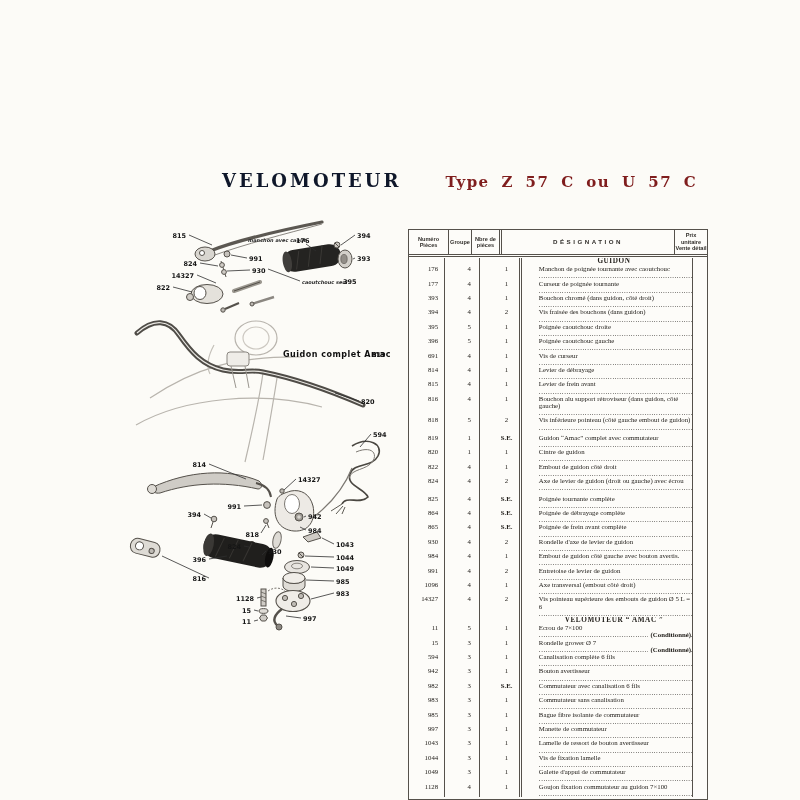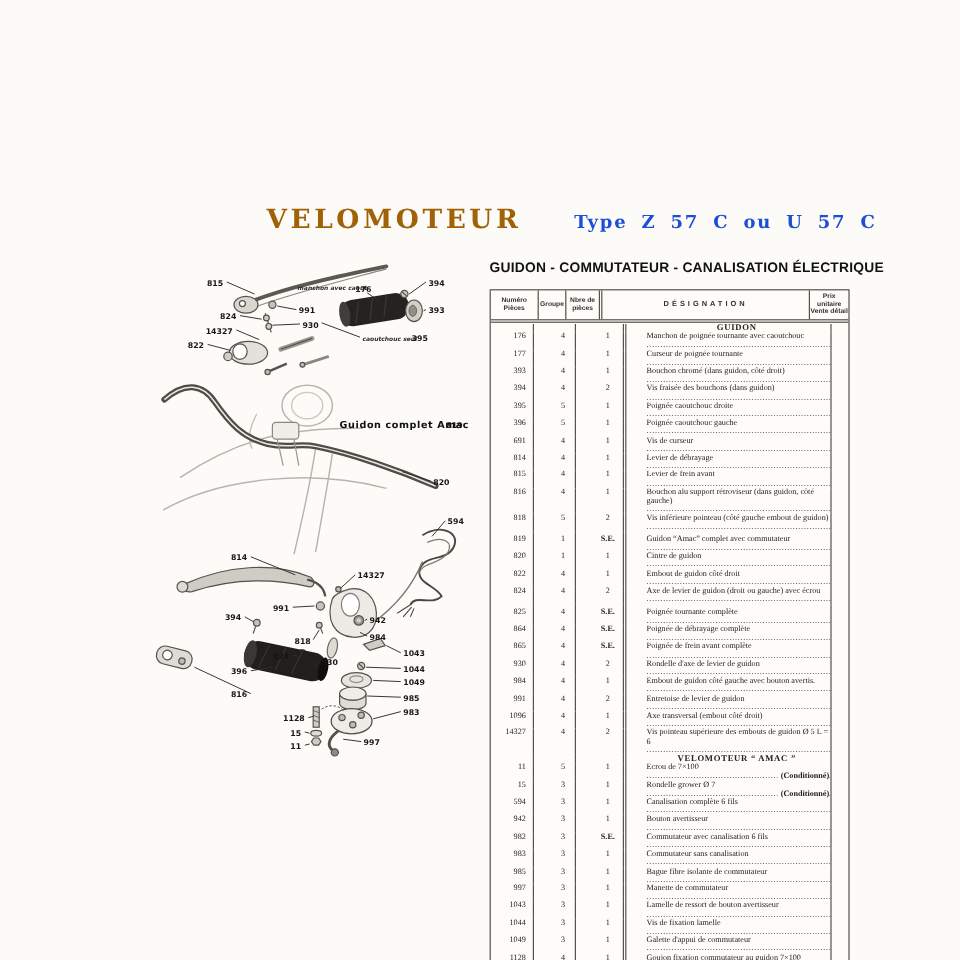--- a/index.html
+++ b/index.html
@@ -1,22 +1,22 @@
 <!DOCTYPE html>
 <html><head>
 <meta charset="utf-8">
 <style>
   html,body{margin:0;padding:0;}
   .page{position:relative;width:800px;height:800px;background:#fcfbf7;overflow:hidden;
         font-family:"Liberation Serif",serif;color:#1d1d1d;}
   
   .titlebar{position:absolute;left:222px;top:170px;display:flex;align-items:baseline;white-space:nowrap;}
-  .title{font-family:"DejaVu Serif",serif;font-weight:bold;font-size:22px;letter-spacing:3px;color:#a16207;}
+  .title{font-family:"DejaVu Serif",serif;font-weight:bold;font-size:18px;letter-spacing:3px;color:#0f172a;}
   .subtitle{font-family:"DejaVu Serif",serif;font-weight:bold;font-size:15px;letter-spacing:1.5px;
-            word-spacing:5px;margin-left:44px;color:#1d4ed8;}
+            word-spacing:5px;margin-left:44px;color:#7f1d1d;}
   
   .diagram{position:absolute;left:120px;top:205px;width:300px;height:460px;}
   .lab{font:bold 6.5px "DejaVu Sans",sans-serif;fill:#161616;}
   .ann{font:italic bold 5px "DejaVu Sans",sans-serif;fill:#2c2c2c;}
   .cap{font:bold 8px "DejaVu Sans",sans-serif;fill:#101010;letter-spacing:0.5px;}
   .cap2{font:bold 6.5px "DejaVu Sans",sans-serif;fill:#101010;}
   .ldr{stroke:#2e2e2e;stroke-width:0.8;}
   
   .panel{position:absolute;left:408px;top:218px;width:300px;}
   .panel-header{font-family:"Liberation Sans",sans-serif;font-weight:bold;font-size:11.5px;
@@ -229,21 +229,20 @@
         <line x1="254" y1="610" x2="258" y2="611" class="ldr"></line>
         <text x="251" y="613" text-anchor="end" class="lab">15</text>
         <line x1="254" y1="621" x2="258" y2="620" class="ldr"></line>
         <text x="251" y="624" text-anchor="end" class="lab">11</text>
         <line x1="301" y1="618" x2="286" y2="616" class="ldr"></line>
         <text x="303" y="621" text-anchor="start" class="lab">997</text>
       </g>
   </svg>
 
   <div class="panel">
-    <div class="panel-header">GUIDON - COMMUTATEUR - CANALISATION ÉLECTRIQUE</div>
 
     <div class="table">
       <div class="thead">
         <div class="cell w-num bR">Numéro
 Pièces</div>
         <div class="cell w-grp bR">Groupe</div>
         <div class="cell w-qty bRd">Nbre de
 pièces</div>
         <div class="cell w-des bR hdes">DÉSIGNATION</div>
         <div class="cell w-prix">Prix unitaire

